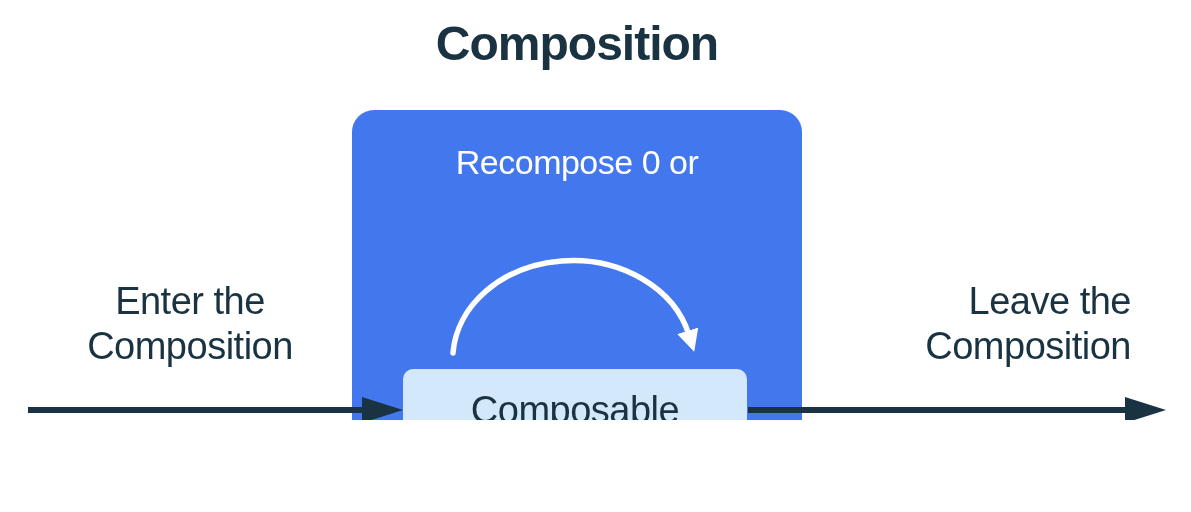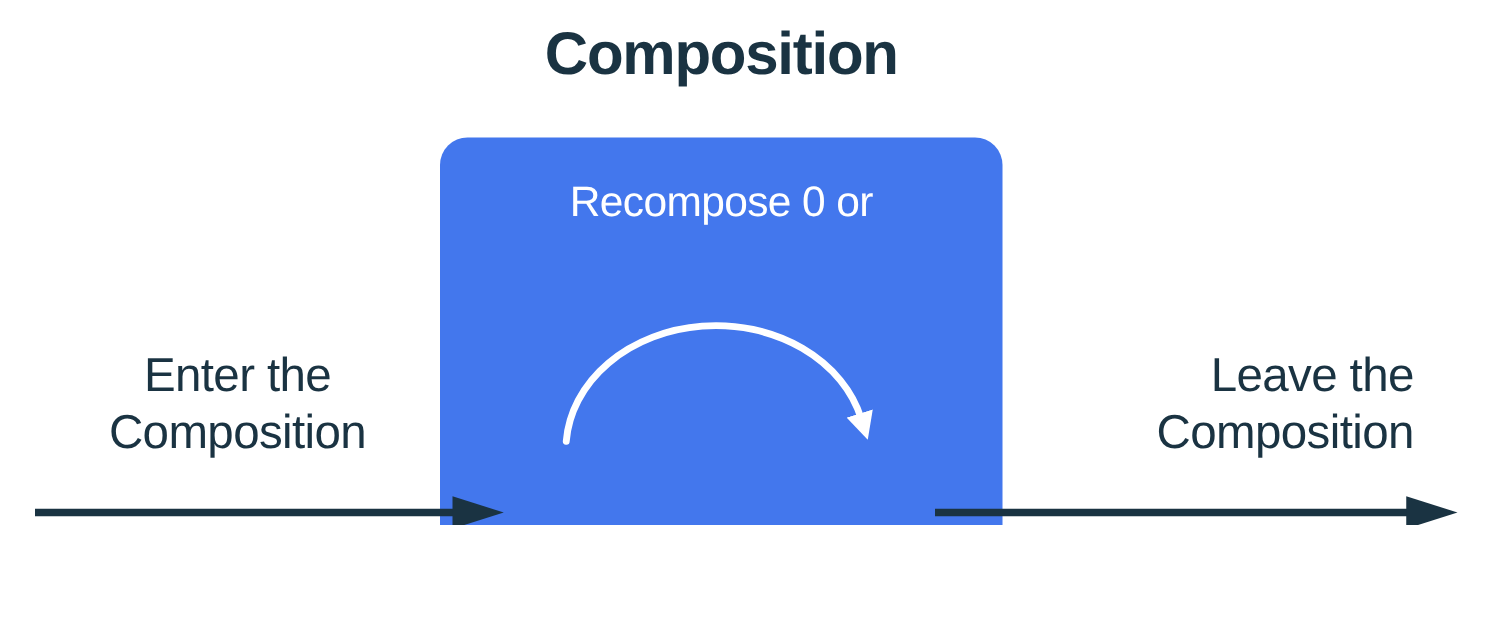--- a/index.html
+++ b/index.html
@@ -123,20 +123,23 @@
       <line class="flow-line" x1="28" y1="410" x2="366" y2="410"></line>
       <polygon class="flow-head" points="362,397 403,410 362,423"></polygon>
     </g>
 
     <g>
       <line class="flow-line" x1="748" y1="410" x2="1129" y2="410"></line>
       <polygon class="flow-head" points="1125,397 1166,410 1125,423"></polygon>
     </g>
   </svg>
 
+  <div class="composable-node">
+    <span>Composable</span>
+  </div>
 
   <div class="side-label enter-label">
     <span>Enter the</span>
     <span>Composition</span>
   </div>
 
   <div class="side-label leave-label">
     <span>Leave the</span>
     <span>Composition</span>
   </div>

